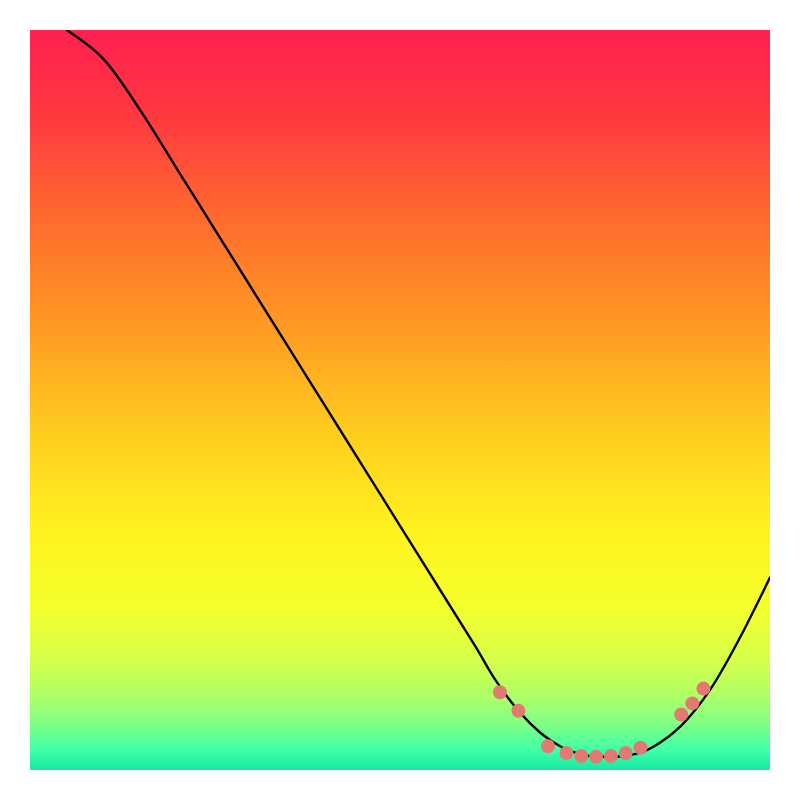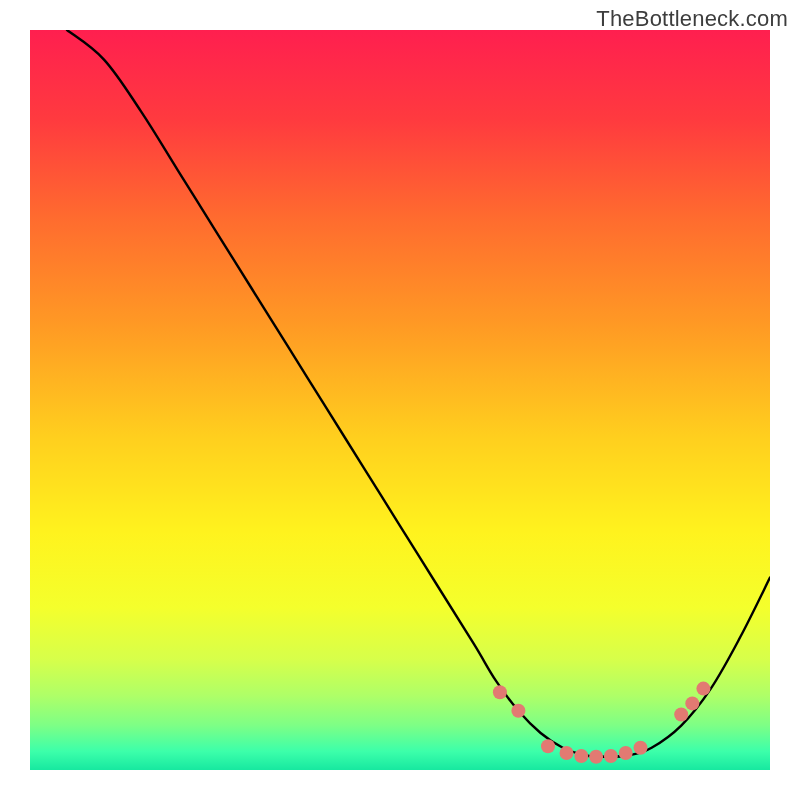--- a/index.html
+++ b/index.html
@@ -31,21 +31,20 @@
     top: 0;
     left: 0;
     width: 800px;
     height: 800px;
   }
 </style>
 </head>
 <body>
 
 <div class="frame">
-  <div class="watermark">TheBottleneck.com</div>
 
   <svg class="plot" viewBox="0 0 800 800">
     <defs>
       <linearGradient id="bg-grad" x1="0" y1="0" x2="0" y2="1">
           <stop offset="0.00%" stop-color="#ff1f4f"></stop>
           <stop offset="12.00%" stop-color="#ff3a3f"></stop>
           <stop offset="25.00%" stop-color="#ff6a2f"></stop>
           <stop offset="40.00%" stop-color="#ff9a24"></stop>
           <stop offset="55.00%" stop-color="#ffcf1e"></stop>
           <stop offset="68.00%" stop-color="#fff31e"></stop>

